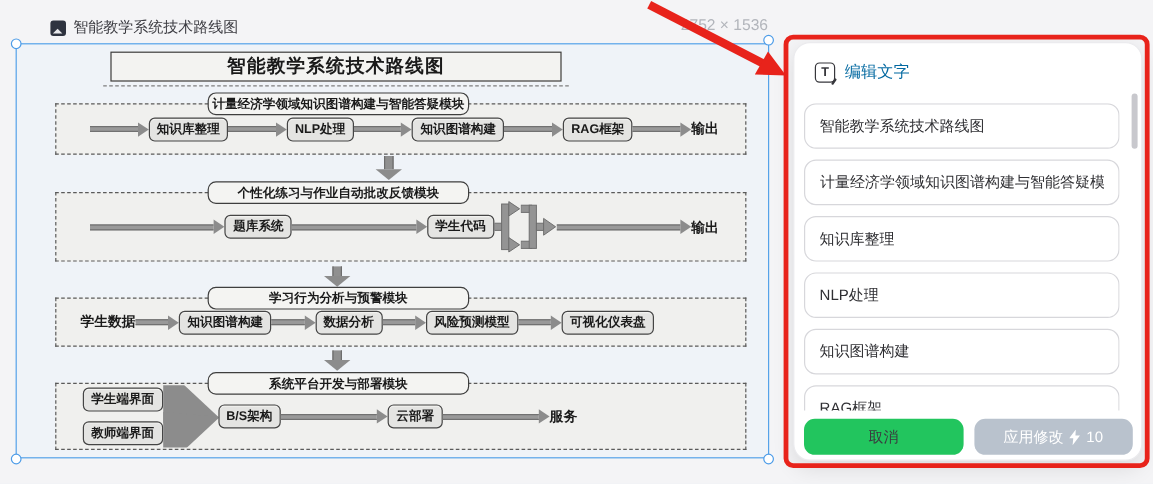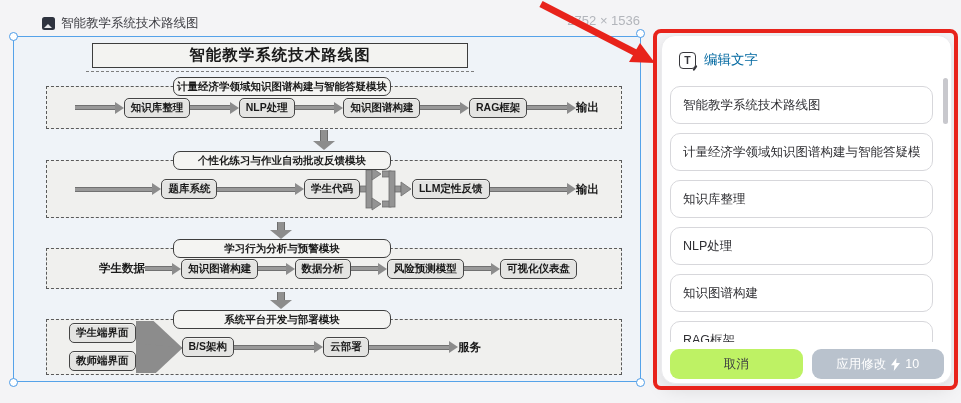--- a/index.html
+++ b/index.html
@@ -31,21 +31,21 @@
   
   .d-title { position:absolute; left:78px; top:6px; width:376px; height:25px;
     background:#f3f3f1; border:1.5px solid #3d3d3d; display:flex; align-items:center; justify-content:center;
     font-size:15.5px; font-weight:bold; letter-spacing:1px; }
   .d-underline { position:absolute; left:72px; top:34px; width:388px; border-top:1.5px dashed #7e7e7e; }
 
   .module { position:absolute; left:32px; width:576px; background:#f0f0ee;
     border:1.4px dashed #5a5a5a; display:flex; align-items:center; }
   .m1 { top:49px;  height:43px; }
   .m2 { top:123px; height:58px; }
-  .m3 { top:211px; height:41px;padding-left:32px; }
+  .m3 { top:211px; height:41px; }
   .m4 { top:282px; height:56px; }
   .mlabel { position:absolute; left:126px; top:-10px; width:218px; height:19px;
     background:#f4f4f2; border:1.4px solid #3e3e3e; border-radius:7px;
     display:flex; align-items:center; justify-content:center;
     font-size:10.5px; font-weight:bold; white-space:nowrap; z-index:2; }
 
   .flow { display:flex; align-items:center; }
   .f1 { margin-left:28px; width:524px; }
   .f2 { margin-left:28px; width:524px; }
   .f3 { margin-left:20px; width:478px; }
@@ -93,21 +93,21 @@
   .fields { position:absolute; left:8px; top:50px; width:263px; height:256px; overflow:hidden; }
   .field { display:block; width:100%; height:38px; margin-bottom:9px; background:#fff;
     border:1px solid #d7d7db; border-radius:10px; padding:0 12px; font-size:12.5px; color:#2f2f33;
     font-family:"Liberation Sans","DejaVu Sans",sans-serif; outline:none; }
   .pscroll { position:absolute; right:3px; top:42px; width:5px; height:46px;
     background:#c8c8cd; border-radius:3px; }
   .panel-actions { position:absolute; left:8px; right:7px; top:313px; display:flex; gap:9px; }
   .btn { flex:1; height:30px; border:none; border-radius:9px; font-size:12.5px; cursor:pointer;
     display:flex; align-items:center; justify-content:center; gap:5px;
     font-family:"Liberation Sans","DejaVu Sans",sans-serif; }
-  .btn-cancel { background:#bef264; color:#3a3a3f; }
+  .btn-cancel { background:#22c55e; color:#3a3a3f; }
   .btn-apply  { background:#b9c2cd; color:#fff; }
 </style>
 </head>
 <body>
 
 <div class="doc-header">
   <span class="doc-icon"></span>
   <span class="doc-title">智能教学系统技术路线图</span>
 </div>
 <div class="size-label">2752 × 1536</div>
@@ -172,21 +172,20 @@
         <polygon points="12,3 12,15 21,9"></polygon>
         <polygon points="12,33 12,45 21,39"></polygon>
       </svg>
       <svg class="conn" width="30" height="48" viewBox="0 0 30 48">
         <rect x="0" y="6" width="9" height="6"></rect>
         <rect x="0" y="36" width="9" height="6"></rect>
         <rect x="7" y="6" width="6" height="36"></rect>
         <rect x="13" y="21" width="6" height="6"></rect>
         <polygon points="19,17 19,31 29,24"></polygon>
       </svg>
-      <span class="node">LLM定性反馈</span>
       <span class="harrow">
           <span class="bar"></span>
           <span class="head"></span>
         </span>
       <span class="ftext">输出</span>
     </div>
   </div>
 
   <div class="varrow va2">
       <div class="vbar"></div>

